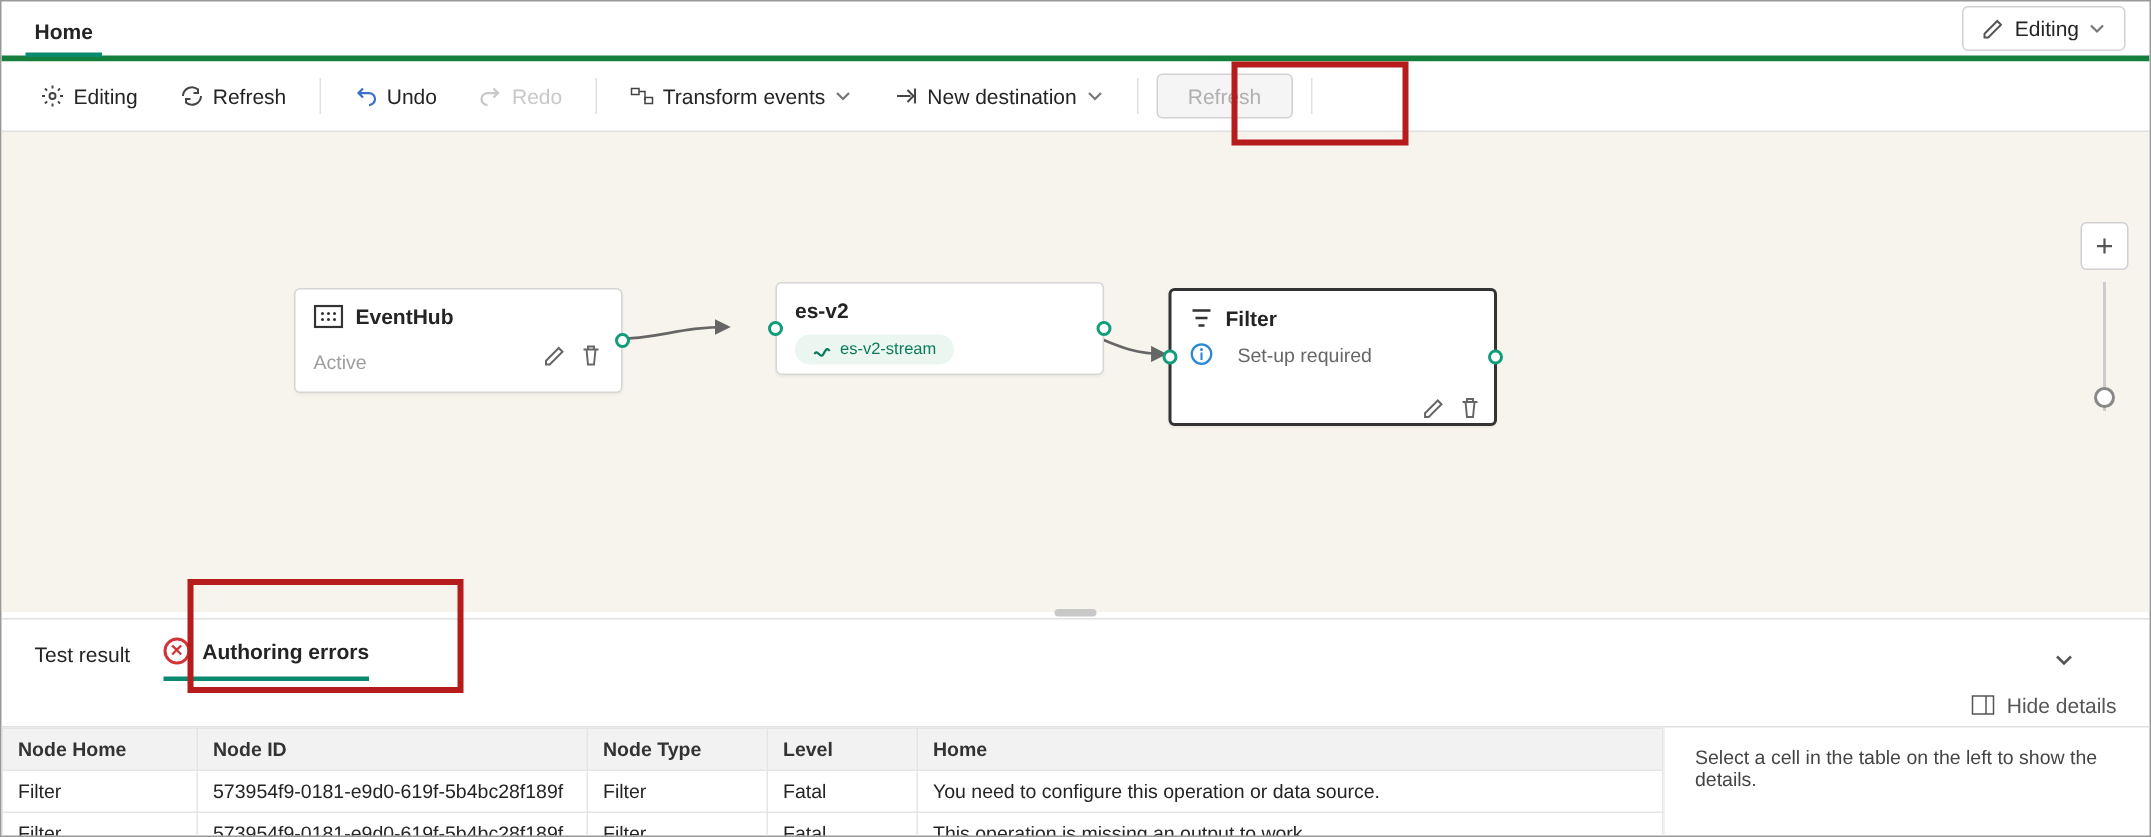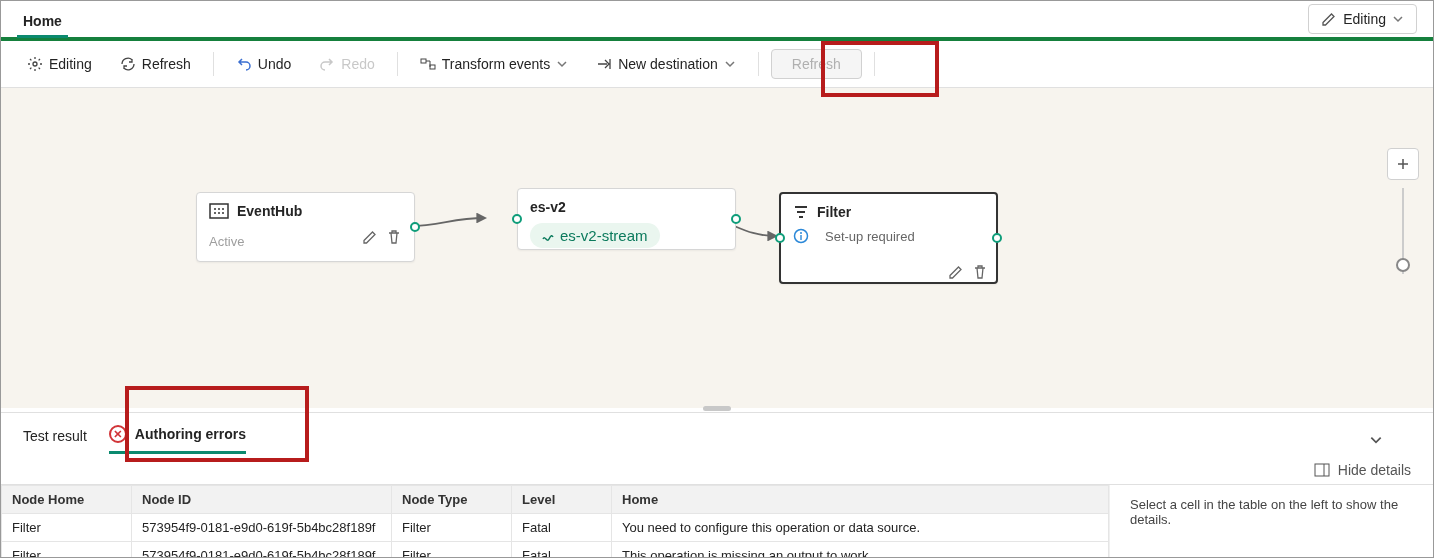--- a/index.html
+++ b/index.html
@@ -137,21 +137,21 @@
   }
   .node-actions.inline { position: static; margin-top:0; justify-content:flex-end;}
   .stream-chip {
     display: inline-flex;
     align-items: center;
     gap: 6px;
     margin-top: 8px;
     padding: 4px 12px;
     background: #eaf6ef;
     border-radius: 14px;
-    font-size: 15px;
+    font-size: 11px;
     color: #0b7a5c;
   }
   .port {
     position: absolute;
     width: 10px;
     height: 10px;
     border-radius: 50%;
     background: #fff;
     border: 2px solid #0f9d7a;
     top: 50%;

